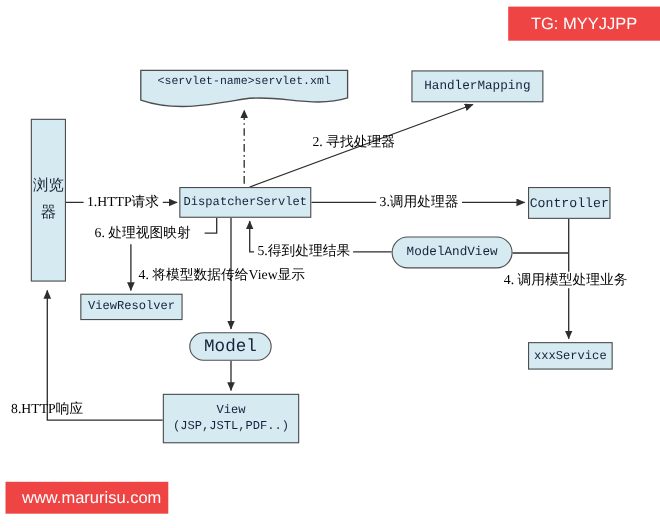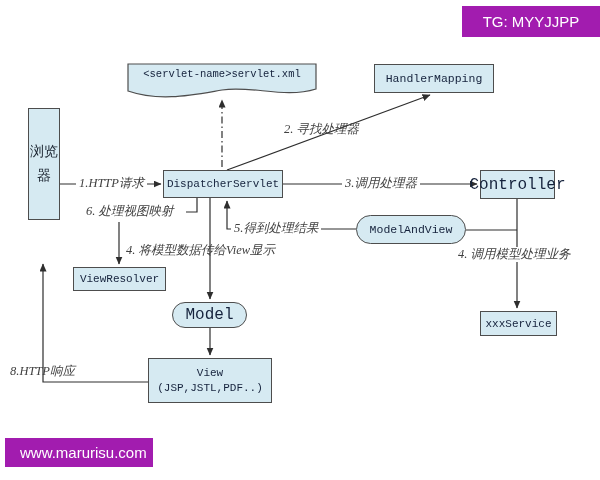--- a/index.html
+++ b/index.html
@@ -10,40 +10,40 @@
   .layer { position:absolute; left:0; top:0; }
   .node {
     position:absolute; box-sizing:border-box;
     background:#d6eaf2; border:1.2px solid #4d4d4d;
     display:flex; align-items:center; justify-content:center;
     font-family:"Liberation Mono","DejaVu Sans Mono",monospace;
     color:#15223c; white-space:nowrap;
   }
   .stadium { border-radius:15px; }
   .lbl {
-    position:absolute; color:#404040; font-size:12.5px; white-space:nowrap;
-    font-family:"Liberation Serif", serif; line-height:15px;font-style:italic;
+    position:absolute; color:#000000; font-size:12.5px; white-space:nowrap;
+    font-family:"Liberation Serif", serif; line-height:15px;
   }
   .lbl.on-line { background:#ffffff; padding:0 3px; }
   .badge {
-    position:absolute; background:#a21caf; color:#ffffff;
+    position:absolute; background:#ef4444; color:#ffffff;
     font-family:"Liberation Sans", sans-serif; font-size:15px;
     display:flex; align-items:center;
   }
   
-  .n-browser   { left:28px;  top:108px; width:32px;  height:112px;
+  .n-browser   { left:28px;  top:108px; width:32px;  height:148px;
                  font-family:"Liberation Serif", serif; font-size:14px;
                  word-break:break-all; white-space:normal; text-align:center;
                  line-height:24px; color:#1a2430; }
   .n-doctext   { position:absolute; left:130px; top:68px; width:184px; text-align:center;
                  font-family:"Liberation Mono","DejaVu Sans Mono",monospace;
                  font-size:10.5px; color:#15223c; }
   .n-handler   { left:374px; top:64px;  width:120px; height:29px; font-size:11.5px;text-align:right; }
   .n-dispatch  { left:163px; top:170px; width:120px; height:28px; font-size:11px; }
-  .n-controller{ left:480px; top:170px; width:75px;  height:29px; font-size:16px; }
+  .n-controller{ left:480px; top:170px; width:75px;  height:29px; font-size:12px; }
   .n-mav       { left:356px; top:215px; width:110px; height:29px; font-size:11.5px; }
   .n-xxxsvc    { left:480px; top:311px; width:77px;  height:25px; font-size:11px; }
   .n-viewres   { left:73px;  top:267px; width:93px;  height:24px; font-size:11px; }
   .n-model     { left:172px; top:302px; width:75px;  height:26px; font-size:16px; }
   .n-view      { left:148px; top:358px; width:124px; height:45px; flex-direction:column;
                  font-size:11px; line-height:15px; }
   
   .l1 { left:76px;  top:176px; }
   .l2 { left:284px; top:122px; }
   .l3 { left:342px; top:176px; }

